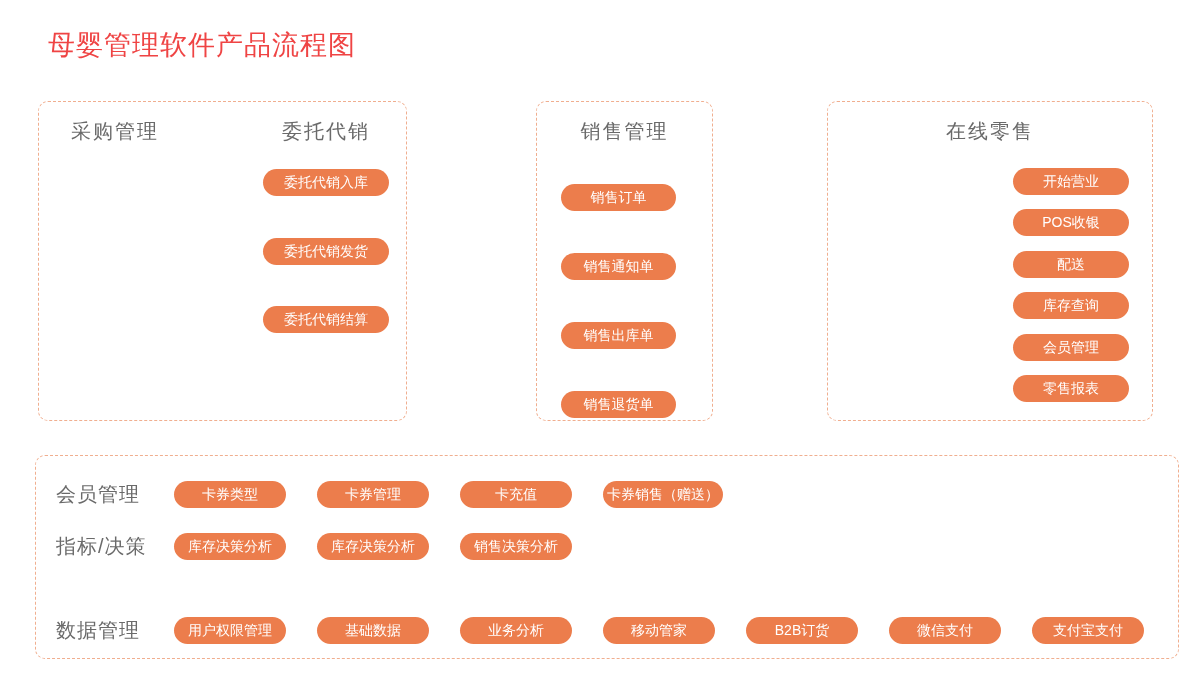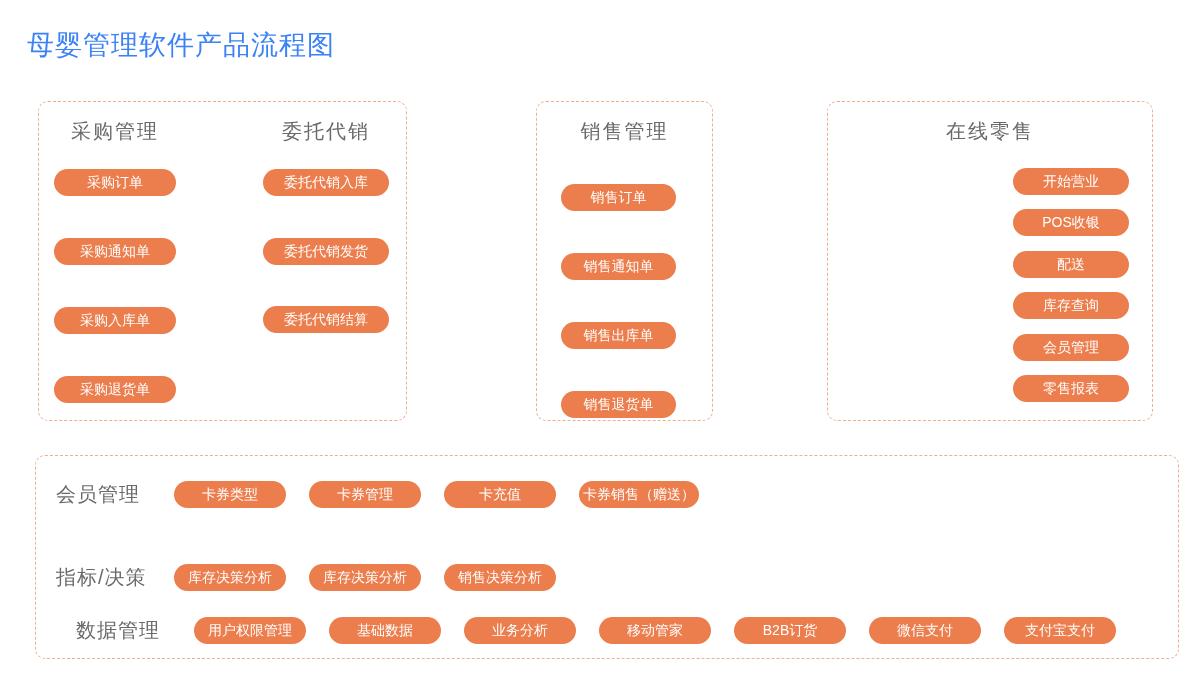--- a/index.html
+++ b/index.html
@@ -10,26 +10,26 @@
   }
   .page {
     position: relative;
     width: 1200px;
     height: 700px;
     background: #ffffff;
     overflow: hidden;
   }
   .title {
     position: absolute;
-    left: 27px;
+    left: 48px;
     top: 27px;
     margin: 0;
     font-size: 27px;
     font-weight: 500;
-    color: #3b82f6;
+    color: #ef4444;
     letter-spacing: 1px;
   }
   .box {
     position: absolute;
     border: 1px dashed #f0ae8f;
     border-radius: 10px;
     box-sizing: border-box;
   }
   .box-purchase { left: 38px;  top: 101px; width: 369px;  height: 320px; }
   .box-sales    { left: 536px; top: 101px; width: 177px;  height: 320px; }
@@ -78,49 +78,43 @@
   }
 
   .brow {
     position: absolute;
     left: 20px;
     display: flex;
     align-items: center;
     height: 27px;
   }
   .brow-member   { top: 25px; }
-  .brow-decision { top: 108px; }
-  .brow-data     { top: 161px; margin-left: 20px; }
+  .brow-decision { top: 77px; }
+  .brow-data     { top: 161px; }
   .row-label {
     width: 118px;
     font-size: 20px;
     color: #6a6a6a;
     letter-spacing: 1px;
     white-space: nowrap;
     flex: none;
   }
-  .rlist { display: flex; gap: 23px; }
+  .rlist { display: flex; gap: 31px; }
   .rlist .pill { min-width: 112px; }
 </style>
 </head>
 <body>
 
 <div class="page">
 
   <h1 class="title">母婴管理软件产品流程图</h1>
 
   <div class="box box-purchase">
     <div class="pcol pcol-purchase">
       <div class="col-header">采购管理</div>
-      <div class="plist plist-4">
-          <div class="pill">采购订单</div>
-          <div class="pill">采购通知单</div>
-          <div class="pill">采购入库单</div>
-          <div class="pill">采购退货单</div>
-        </div>
     </div>
     <div class="pcol pcol-consign">
       <div class="col-header">委托代销</div>
       <div class="plist plist-3">
           <div class="pill">委托代销入库</div>
           <div class="pill">委托代销发货</div>
           <div class="pill">委托代销结算</div>
         </div>
     </div>
   </div>

